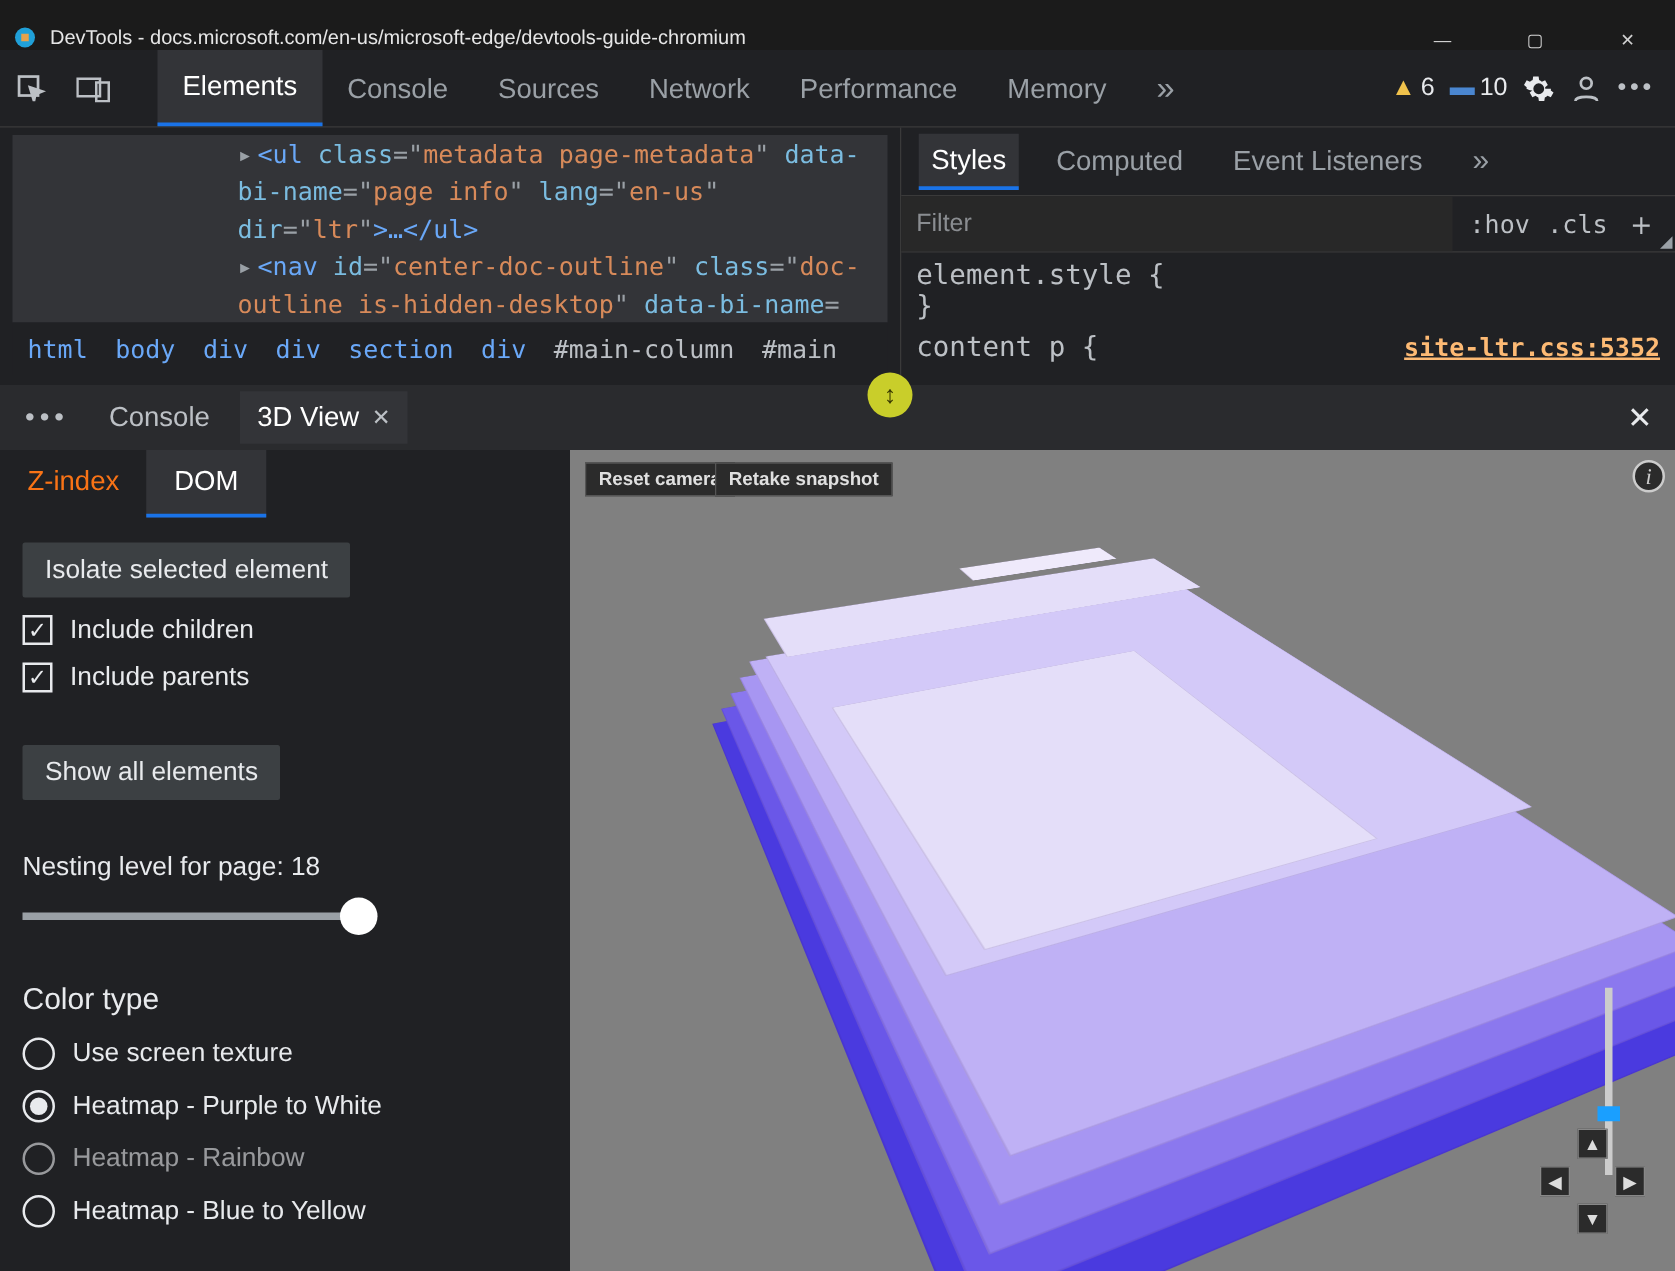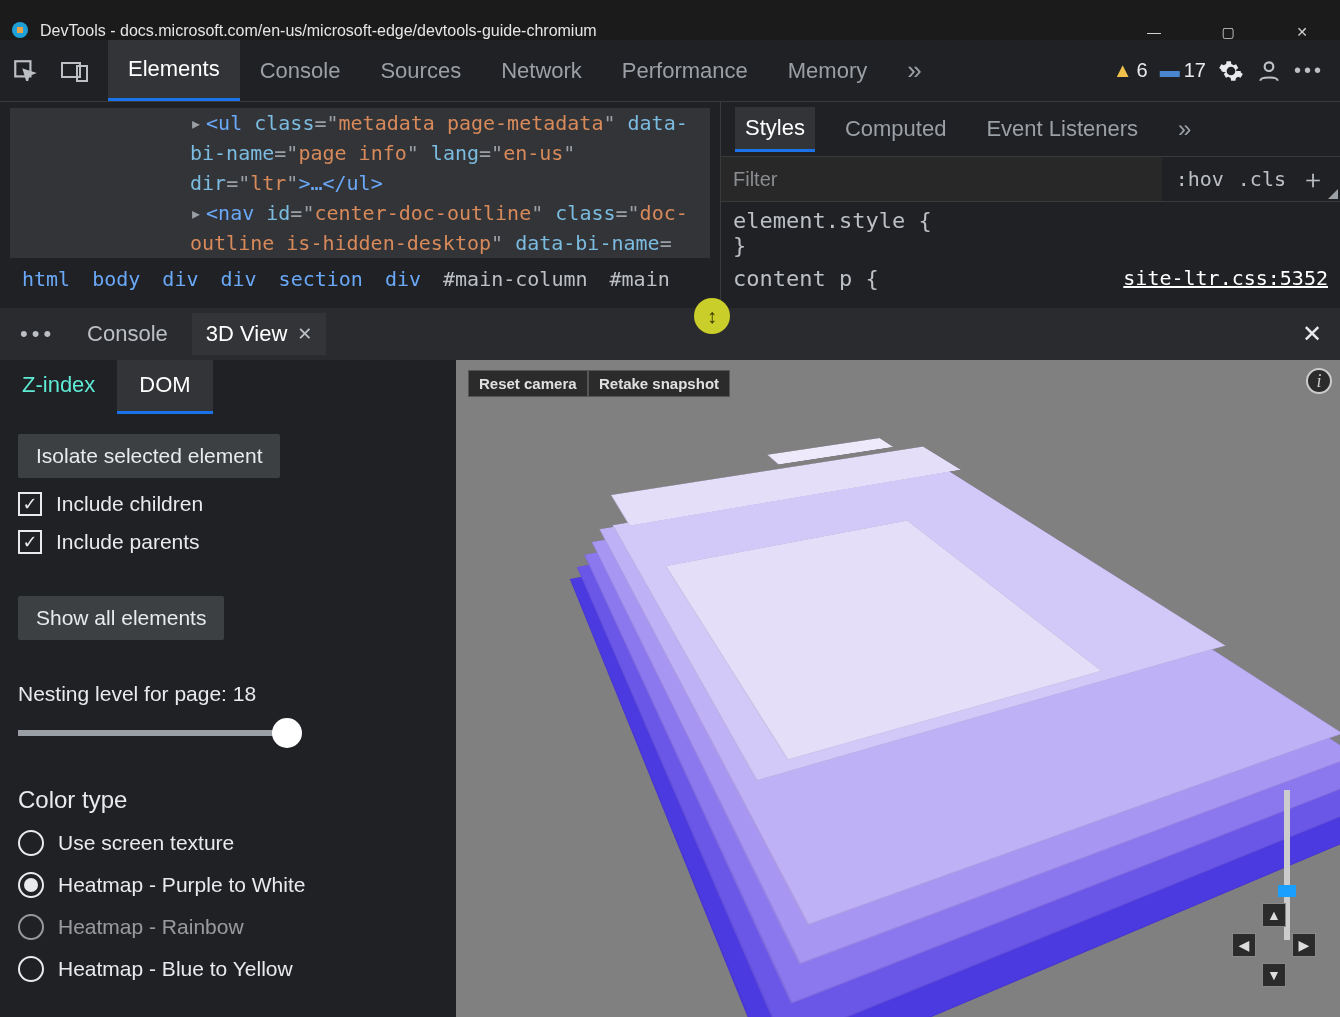--- a/index.html
+++ b/index.html
@@ -45,21 +45,21 @@
     display: flex;
     align-items: center;
     border-bottom: 1px solid #3a3a3a;
   }
   .toolbar-iconbtn {
     width: 50px; height: 50px;
     display:flex; align-items:center; justify-content:center;
     color:#bcc0c5;
     cursor:pointer;
   }
-  .tabs { display:flex; height:100%; align-items:stretch; margin-left:8px;}
+  .tabs { display:flex; height:100%; align-items:stretch; margin-left:26px;}
   .tab {
     padding: 0 20px;
     display:flex; align-items:center;
     font-size: 22px;
     color:#9aa0a6;
     cursor:pointer;
   }
   .tab.active {
     color:#fff;
     background:#333438;
@@ -172,21 +172,21 @@
     border-left:10px solid transparent;
     border-bottom:10px solid #9aa0a6;
   }
   .styles-body {
     font-family:Consolas,monospace;
     font-size:22px;
     padding:6px 12px;
     color:#bcc0c5;
     overflow:hidden;
   }
-  .css-link { color:#ffffff; text-decoration:underline; float:right; font-size:20px;}
+  .css-link { color:#fdba74; text-decoration:underline; float:right; font-size:20px;font-weight:bold;}
 
   
   .drawer-tabs {
     height:52px;
     background:#2a2b2e;
     display:flex;
     align-items:center;
     padding:0 12px;
     gap:10px;
   }
@@ -225,21 +225,21 @@
     display:flex;
     flex-direction:column;
   }
   .subtabs {
     display:flex;
     height:54px;
   }
   .subtab {
     padding:12px 22px;
     font-size:22px;
-    color:#5eead4;
+    color:#f97316;
     cursor:pointer;
   }
   .subtab.active {
     background:#333438;
     color:#fff;
     border-bottom:3px solid #1a73e8;
   }
   .side-content {
     padding:20px 18px;
     font-size:21px;
@@ -427,21 +427,21 @@
     <div class="tab">Memory</div>
     <div class="tab" style="font-size:26px;">»</div>
   </div>
   <div class="toolbar-right">
     <div class="warn-count">
       <span class="warn-tri">▲</span>
       <span>6</span>
     </div>
     <div class="info-count">
       <span class="info-sq">▬</span>
-      <span>17</span>
+      <span>10</span>
     </div>
     <div class="gear">
       <svg width="26" height="26" viewBox="0 0 24 24" fill="#e8eaed">
           <path d="M12 8a4 4 0 100 8 4 4 0 000-8zm9 4a7 7 0 01-.1 1.2l2 1.6-2 3.4-2.4-1a7 7 0 01-2 1.2l-.4 2.6h-4l-.4-2.6a7 7 0 01-2-1.2l-2.4 1-2-3.4 2-1.6A7 7 0 013 12a7 7 0 01.1-1.2l-2-1.6 2-3.4 2.4 1a7 7 0 012-1.2L7.9 3h4l.4 2.6a7 7 0 012 1.2l2.4-1 2 3.4-2 1.6c.1.4.1.8.1 1.2z"></path>
         </svg>
     </div>
     <div class="avatar">
       <svg width="26" height="26" viewBox="0 0 24 24" fill="none" stroke="#bcc0c5" stroke-width="2">
           <circle cx="12" cy="8" r="4"></circle>
           <path d="M4 21c0-4 16-4 16 0"></path>
@@ -556,21 +556,21 @@
       </div>
       <div class="radio-row">
         <div class="radio"></div>
           <span>Heatmap - Blue to Yellow</span>
       </div>
     </div>
   </div>
 
   <div class="canvas3d">
     <button class="cbtn" style="left:12px">Reset camera</button>
-    <button class="cbtn" style="left:132px">Retake snapshot</button>
+    <button class="cbtn" style="left:116px">Retake snapshot</button>
     <div class="info-circle">i</div>
 
     <div class="stack">
       <div class="slab s0"></div>
       <div class="slab s1"></div>
       <div class="slab s2"></div>
       <div class="slab s3"></div>
       <div class="slab s4"></div>
       <div class="slab s5"></div>
       <div class="slab s6"></div>

